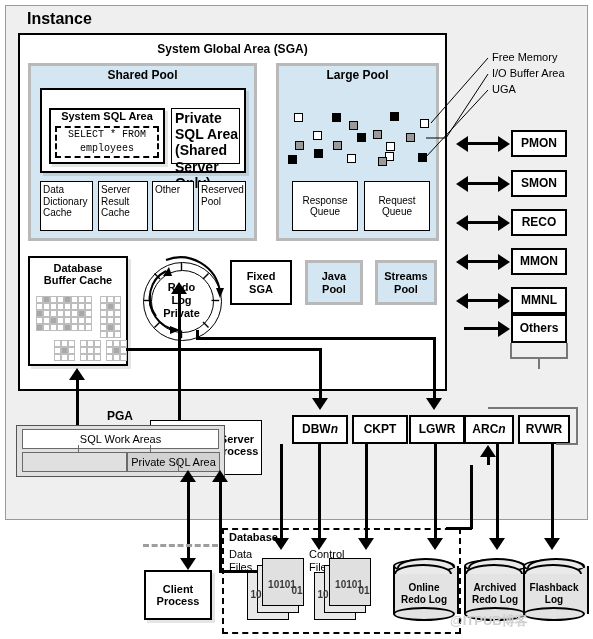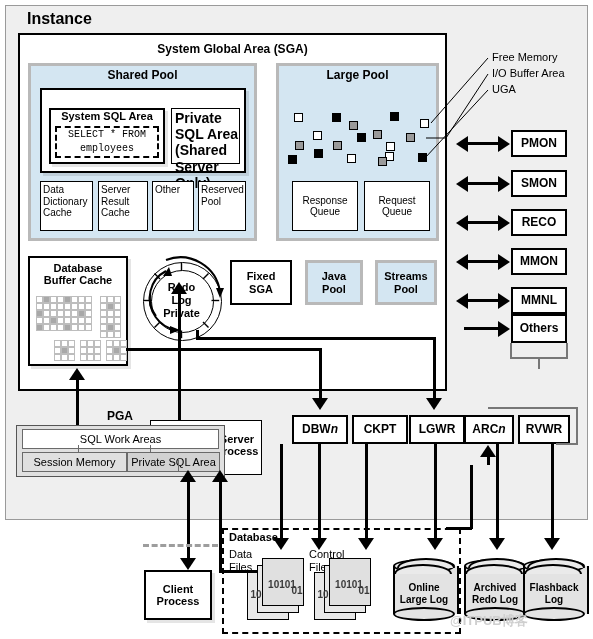--- a/index.html
+++ b/index.html
@@ -347,21 +347,20 @@
   <div class="lbl b" style="left:90px;top:409px;width:60px;height:15px;font-size:12px;">PGA</div>
 
   <div class="abs box-white-thin" style="left:150px;top:420px;width:112px;height:55px;"></div>
   <div class="lbl b" style="left:212px;top:428px;width:50px;height:34px;font-size:11px;white-space:pre-line;">Server
 Process</div>
 
   <div class="abs box-gray" style="left:16px;top:425px;width:209px;height:52px;"></div>
   <div class="abs" style="left:22px;top:429px;width:197px;height:20px;background:#ffffff;border:1px solid #6a6a6a;"></div>
   <div class="lbl" style="left:22px;top:429px;width:197px;height:20px;font-size:11px;">SQL Work Areas</div>
   <div class="abs" style="left:22px;top:452px;width:105px;height:20px;background:#e0e0e0;border:1px solid #6a6a6a;"></div>
-  <div class="lbl" style="left:22px;top:452px;width:105px;height:20px;font-size:11px;">Session Memory</div>
   <div class="abs" style="left:127px;top:452px;width:93px;height:20px;background:#d2d2d2;border:1px solid #6a6a6a;"></div>
   <div class="lbl" style="left:127px;top:452px;width:93px;height:20px;font-size:11px;">Private SQL Area</div>
 
   <div class="ln vline-thin" style="left:78px;top:445px;height:8px;width:1px;background:#6a6a6a;"></div>
   <div class="ln vline-thin" style="left:150px;top:445px;height:8px;width:1px;background:#6a6a6a;"></div>
   <div class="ln vline-thin" style="left:178px;top:460px;height:12px;width:1px;background:#6a6a6a;"></div>
 
   <div class="abs box-white" style="left:292px;top:415px;width:56px;height:29px;"></div>
   <div class="lbl b" style="left:292px;top:415px;width:56px;height:29px;font-size:12px;">
     <span>DBW</span>
@@ -476,21 +475,21 @@
     <div class="body"></div>
       <div class="bot"></div>
       <div class="top"></div>
   </div>
   <div class="cyl" style="left:399px;top:553px;width:62px;height:62px;opacity:0;"></div>
   <svg class="abs" style="left:388px;top:548px;width:80px;height:40px;" viewBox="0 0 80 40">
     <path d="M 10 20 A 28 9 0 0 1 66 20" fill="#eaeaea" stroke="#000" stroke-width="2"></path>
     <path d="M 7 26 A 28 9 0 0 1 63 26" fill="#eaeaea" stroke="#000" stroke-width="2"></path>
   </svg>
   <div class="lbl b" style="left:393px;top:578px;width:62px;height:32px;font-size:10px;white-space:pre-line;line-height:1.18;">Online
-Large Log</div>
+Redo Log</div>
 
   <div class="cyl" style="left:464px;top:559px;width:62px;height:62px;">
     <div class="body"></div>
       <div class="bot"></div>
       <div class="top"></div>
   </div>
   <svg class="abs" style="left:459px;top:548px;width:80px;height:40px;" viewBox="0 0 80 40">
     <path d="M 10 20 A 28 9 0 0 1 66 20" fill="#eaeaea" stroke="#000" stroke-width="2"></path>
     <path d="M 7 26 A 28 9 0 0 1 63 26" fill="#eaeaea" stroke="#000" stroke-width="2"></path>
   </svg>

